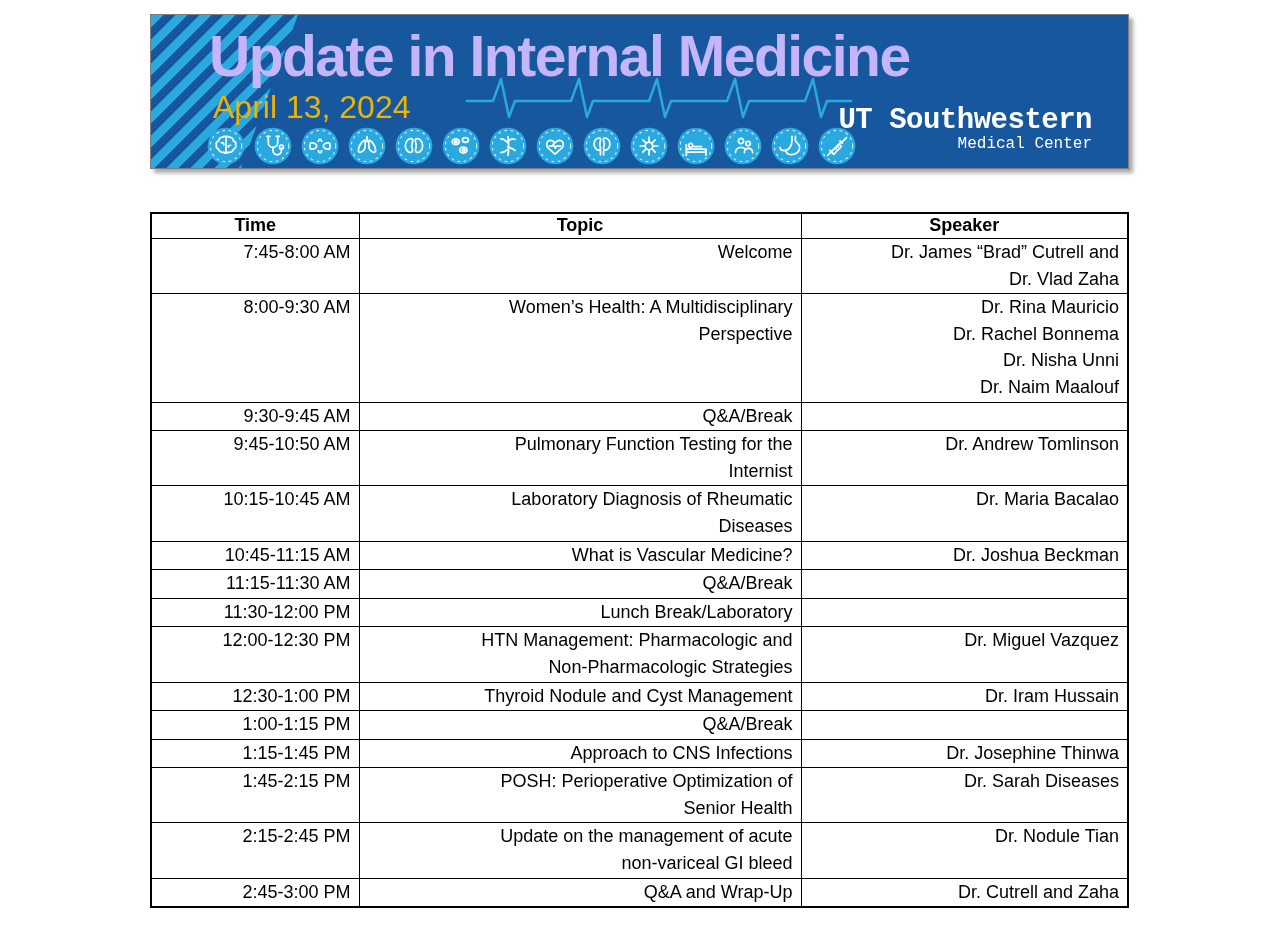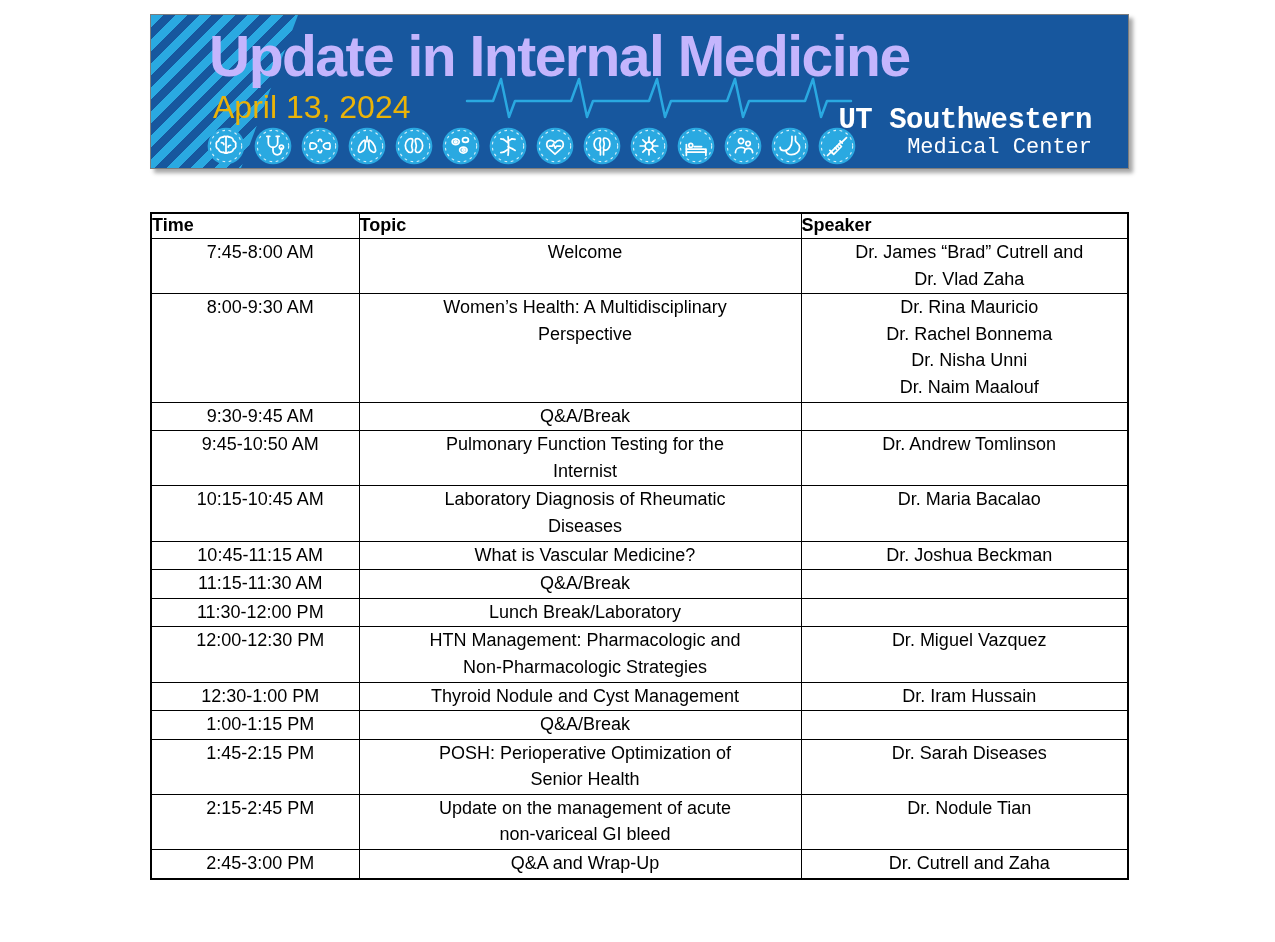--- a/index.html
+++ b/index.html
@@ -32,40 +32,40 @@
   .banner-date{
     position:absolute;left:62px;top:74px;
     font-size:32px;font-weight:400;color:#eab308;white-space:nowrap;
   }
   .ekg{position:absolute;left:312px;top:56px;}
   .logo{
     position:absolute;right:36px;top:90px;text-align:right;
     color:#fff;line-height:1.08;font-family:Liberation Mono, monospace;
   }
   .logo-line1{font-size:29px;font-weight:700;letter-spacing:-0.5px;}
-  .logo-line2{font-size:22px;font-weight:400;}
+  .logo-line2{font-size:16px;font-weight:400;}
   .icon-row{
     position:absolute;left:56px;top:112px;
     display:flex;gap:9px;
   }
   .icon-row svg{display:block;}
   
   table.schedule{
     position:absolute;left:150px;top:212px;width:977px;
     border-collapse:collapse;table-layout:fixed;
     border:2px solid #000;
     font-size:18px;
   }
   .schedule th,.schedule td{border:1px solid #000;}
   .schedule th{
-    font-weight:700;text-align:left;font-size:18px;
+    font-weight:700;text-align:center;font-size:18px;
     padding:1px 0 2px 0;
   }
   .schedule td{
-    vertical-align:top;text-align:center;
+    vertical-align:top;text-align:right;
     padding:0 8px 1px 18px;
     line-height:26.6px;
     white-space:pre-line;
   }
   td.col-time{white-space:nowrap;}
 </style>
 </head>
 <body>
 
 <div class="banner">
@@ -315,20 +315,25 @@
         <td class="col-time">12:30-1:00 PM</td>
         <td class="col-topic">Thyroid Nodule and Cyst Management</td>
         <td class="col-speaker">Dr. Iram Hussain</td>
       </tr>
       <tr>
         <td class="col-time">1:00-1:15 PM</td>
         <td class="col-topic">Q&amp;A/Break</td>
         <td class="col-speaker"></td>
       </tr>
       <tr>
+        <td class="col-time">1:15-1:45 PM</td>
+        <td class="col-topic">Approach to CNS Infections</td>
+        <td class="col-speaker">Dr. Josephine Thinwa</td>
+      </tr>
+      <tr>
         <td class="col-time">1:45-2:15 PM</td>
         <td class="col-topic">POSH: Perioperative Optimization of
 Senior Health</td>
         <td class="col-speaker">Dr. Sarah Diseases</td>
       </tr>
       <tr>
         <td class="col-time">2:15-2:45 PM</td>
         <td class="col-topic">Update on the management of acute
 non-variceal GI bleed</td>
         <td class="col-speaker">Dr. Nodule Tian</td>

